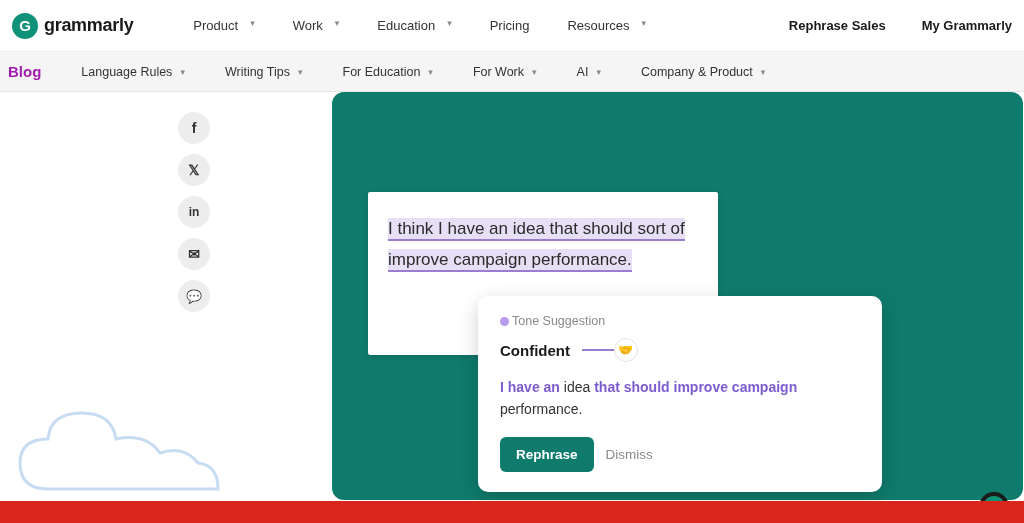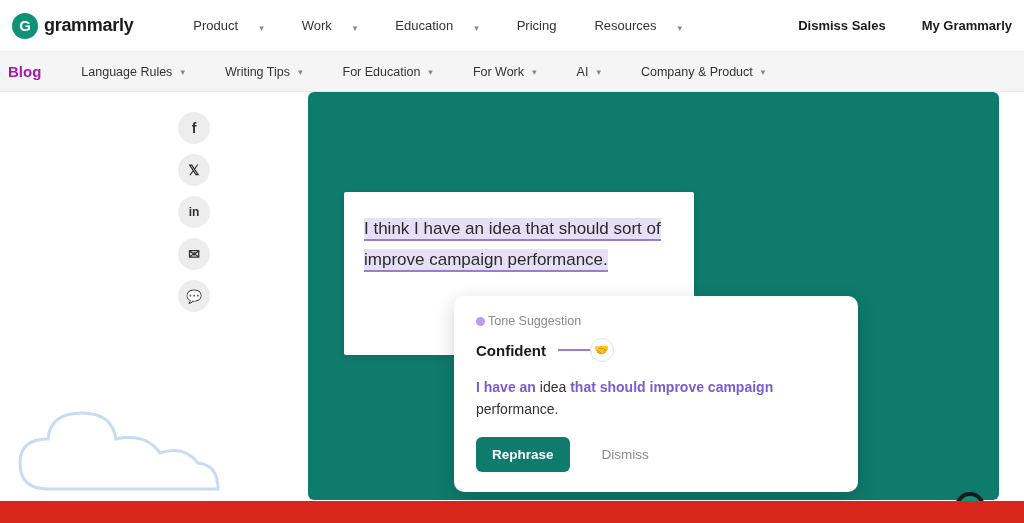--- a/index.html
+++ b/index.html
@@ -3,50 +3,50 @@
 <meta charset="utf-8">
 <style>
   * { box-sizing: border-box; margin: 0; padding: 0; }
   body { font-family: -apple-system, BlinkMacSystemFont, "Segoe UI", Helvetica, Arial, sans-serif; background: #fff; width: 1024px; height: 523px; overflow: hidden; position: relative; }
   
   .topnav { display: flex; align-items: center; height: 52px; padding: 0 12px; border-bottom: 1px solid #eee; }
   .logo { display: flex; align-items: center; gap: 6px; cursor: pointer; }
   .logo-circle { width: 26px; height: 26px; border-radius: 50%; background: #0f9278; display: flex; align-items: center; justify-content: center; color: #fff; font-weight: 700; font-size: 15px; }
   .logo-text { font-weight: 700; font-size: 18px; color: #1a1a1a; letter-spacing: -0.3px; }
   .nav-items { display: flex; gap: 38px; margin-left: 60px; }
-  .nav-item { display: flex; align-items: flex-end; gap: 21px; font-size: 13px; color: #333; cursor: pointer; }
+  .nav-item { display: flex; align-items: flex-start; gap: 12px; font-size: 13px; color: #333; cursor: pointer; }
   .chev { font-size: 9px; color: #888; }
   .nav-right { margin-left: auto; display: flex; gap: 36px; }
   .nav-right a { font-size: 13px; font-weight: 700; color: #1a1a1a; text-decoration: none; cursor: pointer; }
   
   .subnav { display: flex; align-items: center; height: 40px; padding: 0 12px; background: #f5f5f5; border-bottom: 1px solid #e5e5e5; gap: 40px; }
   .blog-label { font-weight: 800; font-size: 15px; color: #a21caf; margin-left: -4px; }
   .subnav-item { display: flex; align-items: center; gap: 8px; font-size: 12.5px; color: #333; cursor: pointer; }
   
   .main { position: relative; height: calc(523px - 92px); background: #fff; }
   
   .share-rail { position: absolute; left: 178px; top: 20px; display: flex; flex-direction: column; gap: 10px; }
   .share-btn { width: 32px; height: 32px; border-radius: 50%; background: #ededed; display: flex; align-items: center; justify-content: center; cursor: pointer; color: #333; font-weight: 700; font-size: 14px; }
   
-  .hero { position: absolute; left: 308px; top: 0; width: 691px; height: 408px; background: #0f7b6c; border-radius: 6px; }
+  .hero { position: absolute; left: 332px; top: 0; width: 691px; height: 408px; background: #0f7b6c; border-radius: 12px; }
   .snippet-card { position: absolute; left: 36px; top: 100px; width: 350px; background: #fff; padding: 22px 20px 80px 20px; border-radius: 2px; box-shadow: 0 2px 6px rgba(0,0,0,0.12); }
   .snippet-text { font-size: 17px; line-height: 1.8; color: #2b2b2b; }
   .hl { background: #e7dff6; border-bottom: 2px solid #9a7dcf; padding: 1px 0; }
   .suggestion-card { position: absolute; left: 146px; top: 204px; width: 404px; background: #fff; border-radius: 10px; padding: 18px 22px 20px 22px; box-shadow: 0 6px 20px rgba(0,0,0,0.18); }
   .sugg-header { display: flex; align-items: center; gap: 3px; font-size: 12.5px; color: #8a8a8a; margin-bottom: 10px; }
   .dot { width: 9px; height: 9px; border-radius: 50%; background: #b89cf0; }
   .sugg-title-row { display: flex; align-items: center; gap: 12px; margin-bottom: 14px; }
   .sugg-title { font-weight: 800; font-size: 15px; color: #1a1a1a; }
   .sugg-badge { position: relative; width: 56px; display: flex; align-items: center; }
   .sugg-line { flex: 1; height: 2px; background: #9a7dcf; }
   .sugg-emoji { width: 24px; height: 24px; border-radius: 50%; border: 1px solid #e5e5e5; background: #fff; display: flex; align-items: center; justify-content: center; margin-left: -2px; }
   .sugg-text { font-size: 14px; line-height: 1.6; margin-bottom: 16px; }
   .purple { color: #7a5ccf; font-weight: 700; text-align: right; }
   .mid { color: #333; }
-  .sugg-actions { display: flex; align-items: center; gap: 32px; }
+  .sugg-actions { display: flex; align-items: center; gap: 12px; }
   .rephrase-btn { background: #0f7b6c; color: #fff; font-weight: 700; font-size: 13.5px; border: none; padding: 10px 16px; border-radius: 6px; cursor: pointer; }
   .dismiss-btn { background: none; border: none; color: #8a8a8a; font-size: 13.5px; cursor: pointer; }
   .g-badge { position: absolute; right: 14px; bottom: -22px; width: 30px; height: 30px; border-radius: 50%; background: #1a1a1a; display: flex; align-items: center; justify-content: center; color: #fff; }
   .g-badge .gc { width: 22px; height: 22px; border-radius: 50%; background: #0f9278; display:flex; align-items:center; justify-content:center; font-size:12px; font-weight:700; }
   
   .cloud { position: absolute; left: 8px; bottom: 14px; }
   
   .redband { position: absolute; bottom: 0; left: 0; right: 0; height: 22px; background: #d9261c; }
 </style>
 </head>
@@ -74,21 +74,21 @@
       </div>
     <div class="nav-item">
         <span>Pricing</span>
       </div>
     <div class="nav-item">
         <span>Resources</span>
         <span class="chev">▾</span>
       </div>
   </div>
   <div class="nav-right">
-    <a>Dismiss Sales</a>
+    <a>Rephrase Sales</a>
     <a>My Grammarly</a>
   </div>
 </div>
 
 <div class="subnav">
   <span class="blog-label">Blog</span>
   <div class="subnav-item">
       <span>Language Rules</span>
       <span class="chev">▾</span>
     </div>

